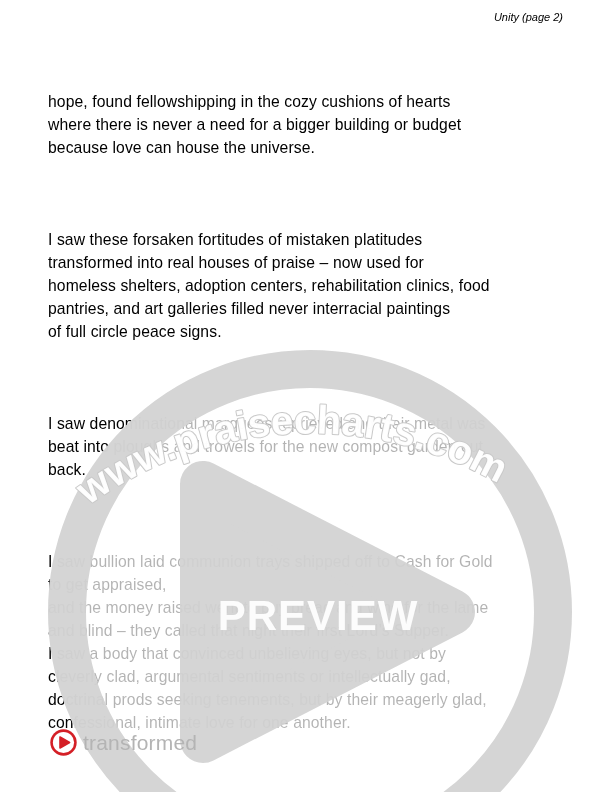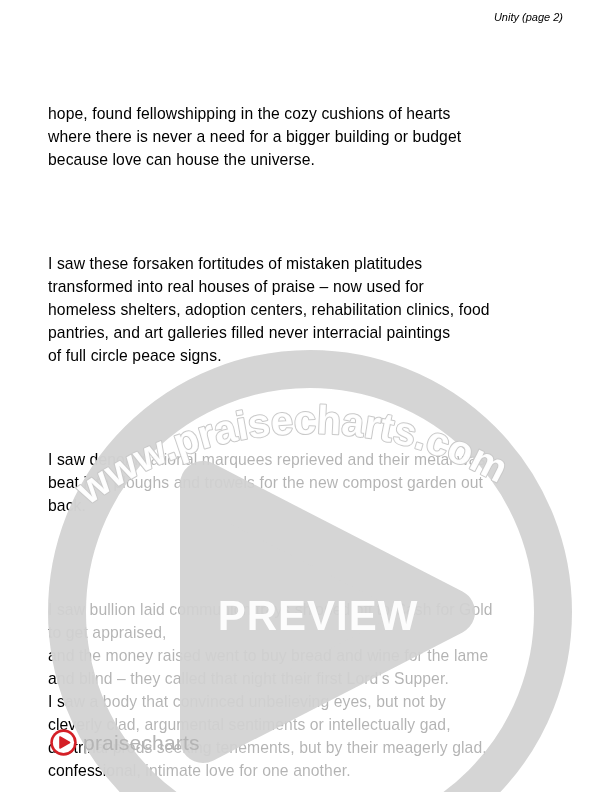--- a/index.html
+++ b/index.html
@@ -22,21 +22,21 @@
   .poem {
     position: absolute;
     left: 48px;
     top: 44px;
     font-size: 15.7px;
     line-height: 23px;
     letter-spacing: 0.1px;
     color: #000000;
     white-space: pre;
   }
-  .poem p { margin: 12px 0 23px 0; }
+  .poem p { margin: 0 0 23px 0; }
   .overlay-svg {
     position: absolute;
     left: 0; top: 0;
     width: 612px; height: 792px;
     pointer-events: none;
   }
   .brand {
     position: absolute;
     left: 50px;
     top: 729px;
@@ -98,16 +98,16 @@
 
     <text x="318" y="630" text-anchor="middle" font-family="Liberation Sans, sans-serif" font-size="42" font-weight="bold" letter-spacing="1" fill="#ffffff" fill-opacity="0.93">PREVIEW</text>
   </svg>
 
   <div class="brand">
     <svg class="brand-icon" viewBox="0 0 27 27" xmlns="http://www.w3.org/2000/svg">
       <circle cx="13.5" cy="13.5" r="13.2" fill="#d41f26"></circle>
       <circle cx="13.5" cy="13.5" r="10.6" fill="#ffffff"></circle>
       <path d="M 10 8 L 10 19 L 19.6 13.5 Z" stroke-width="1.6" stroke-linejoin="round" stroke="#d41f26" fill="#d41f26"></path>
     </svg>
-    <span class="brand-name">praisecharts</span>
+    <span class="brand-name">transformed</span>
   </div>
 
 </div>
 
 </body></html>

